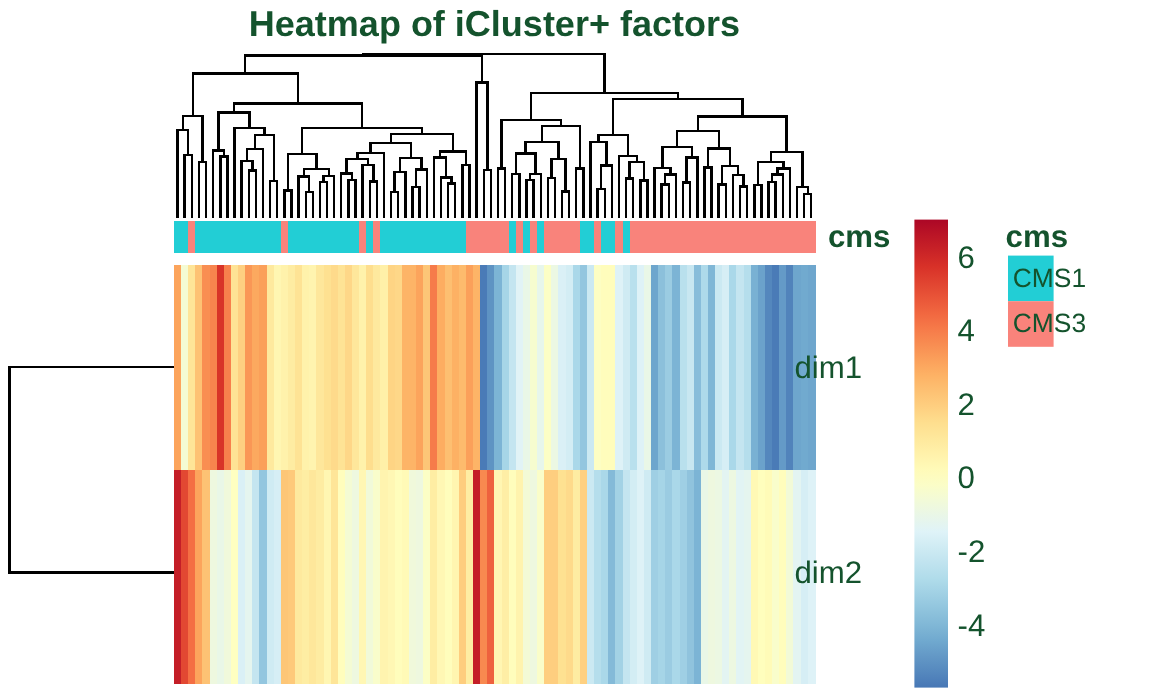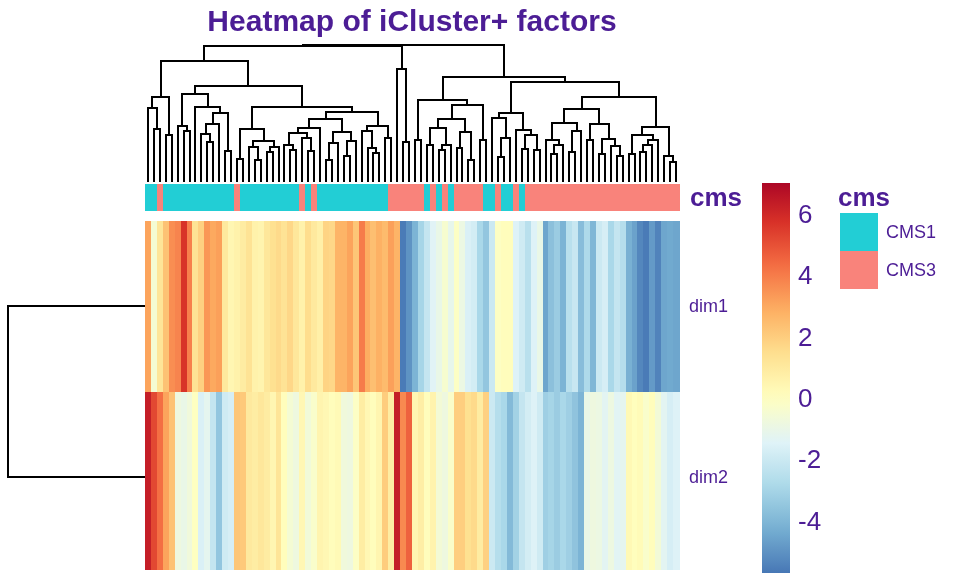--- a/index.html
+++ b/index.html
@@ -1,31 +1,31 @@
 <!DOCTYPE html>
 <html><head>
 <meta charset="utf-8">
 <style>
   html,body{margin:0;padding:0;background:#fff;}
   .figure{position:relative;width:960px;height:576px;background:#fff;overflow:hidden;
-          font-family:"Liberation Sans", sans-serif;color:#4c1d95;}
+          font-family:"Liberation Sans", sans-serif;color:#14532d;}
   .title{position:absolute;left:145px;top:4px;width:534px;text-align:center;
          font-size:30px;font-weight:bold;letter-spacing:0px;}
   #plot-svg{position:absolute;left:0;top:0;}
   .ann-label{position:absolute;left:690px;top:184px;height:27px;line-height:27px;
              font-size:26px;font-weight:bold;}
-  .row-label{position:absolute;left:689px;font-size:18px;line-height:30px;}
+  .row-label{position:absolute;left:662px;font-size:26px;line-height:30px;}
   .row-label.r0{top:291px;}
   .row-label.r1{top:462px;text-align:right;}
   .cb-tick{position:absolute;left:798px;font-size:26px;line-height:28px;}
   .legend-title{position:absolute;left:838px;top:183px;font-size:26px;line-height:28px;font-weight:bold;}
   .legend-swatch{position:absolute;left:840px;width:38px;height:38px;}
   .legend-swatch.s0{top:213px;}
   .legend-swatch.s1{top:251px;}
-  .legend-label{position:absolute;left:886px;font-size:18px;line-height:28px;}
+  .legend-label{position:absolute;left:844px;font-size:22px;line-height:28px;}
   .legend-label.l0{top:218px;}
   .legend-label.l1{top:256px;}
 </style>
 </head>
 <body>
 
 <div class="figure">
   <div class="title">Heatmap of iCluster+ factors</div>
 
   <svg id="plot-svg" width="960" height="576">

